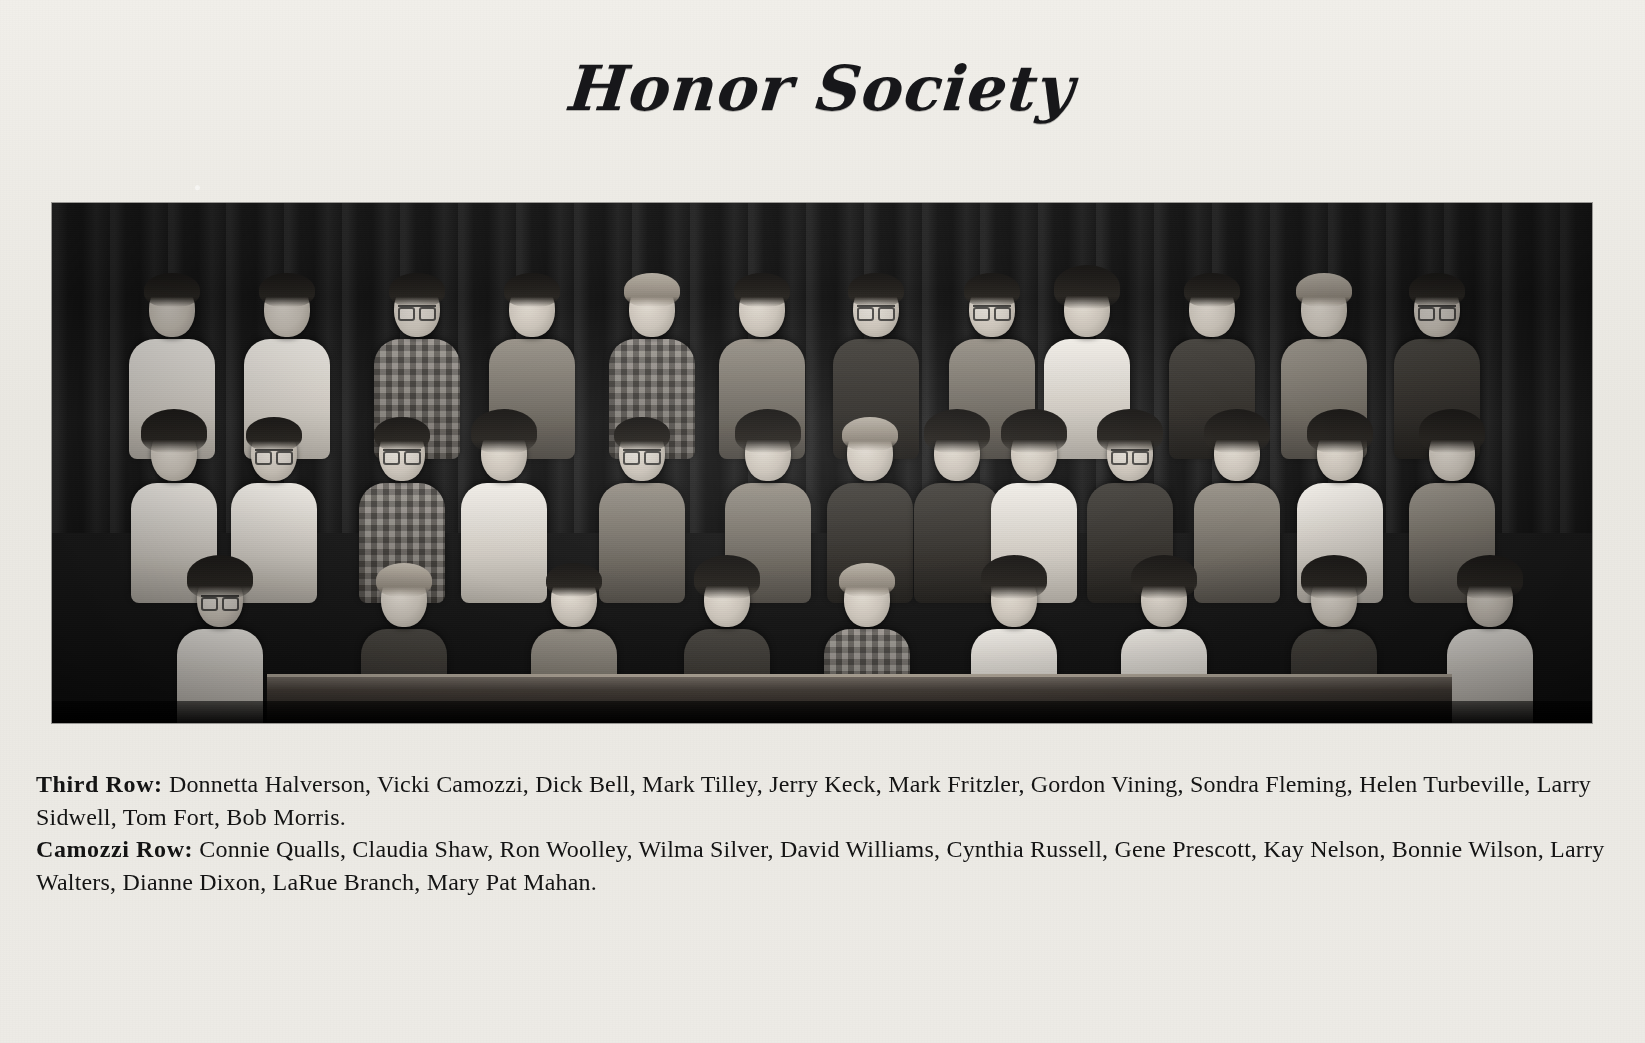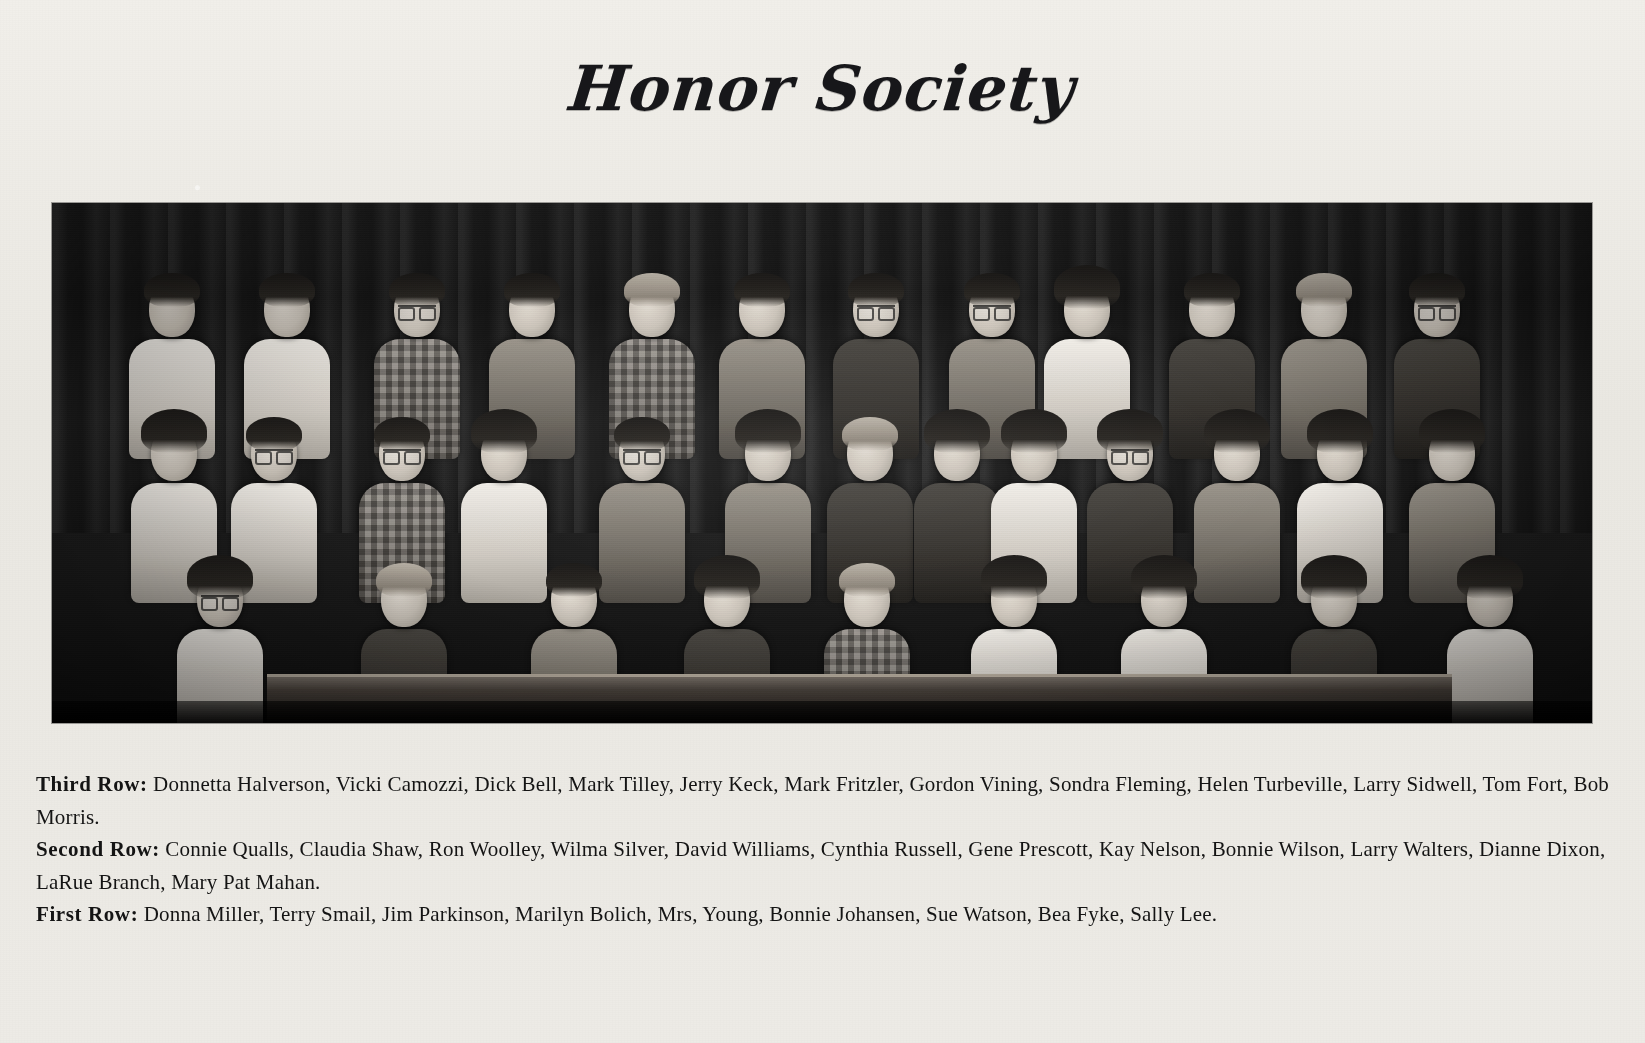--- a/index.html
+++ b/index.html
@@ -193,21 +193,21 @@
     height: 22px;
     background: linear-gradient(180deg, rgba(0,0,0,0.55), rgba(0,0,0,0.9));
   }
 
   .caption {
     position: absolute;
     left: 36px;
     top: 768px;
     width: 1580px;
     font-family: "Liberation Serif", serif;
-    font-size: 21px;
+    font-size: 24px;
     line-height: 32.5px;
     color: #141414;
     letter-spacing: 0.2px;
   }
   .caption .lbl {
     font-weight: 700;
     letter-spacing: 0.6px;
   }
   .caption p { margin: 0; }
 </style>
@@ -452,22 +452,18 @@
       <div class="vignette"></div>
     </div>
   </div>
 
   <div class="caption">
     <p>
       <span class="lbl">Third Row:</span>
       <span>Donnetta Halverson, Vicki Camozzi, Dick Bell, Mark Tilley, Jerry Keck, Mark Fritzler, Gordon Vining, Sondra Fleming, Helen Turbeville, Larry Sidwell, Tom Fort, Bob Morris.</span>
     </p>
     <p>
-      <span class="lbl">Second Row:</span>
+      <span class="lbl">Camozzi Row:</span>
       <span>Connie Qualls, Claudia Shaw, Ron Woolley, Wilma Silver, David Williams, Cynthia Russell, Gene Prescott, Kay Nelson, Bonnie Wilson, Larry Walters, Dianne Dixon, LaRue Branch, Mary Pat Mahan.</span>
     </p>
-    <p>
-      <span class="lbl">First Row:</span>
-      <span>Donna Miller, Terry Smail, Jim Parkinson, Marilyn Bolich, Mrs, Young, Bonnie Johansen, Sue Watson, Bea Fyke, Sally Lee.</span>
-    </p>
   </div>
 
 </div>
 
 </body></html>

